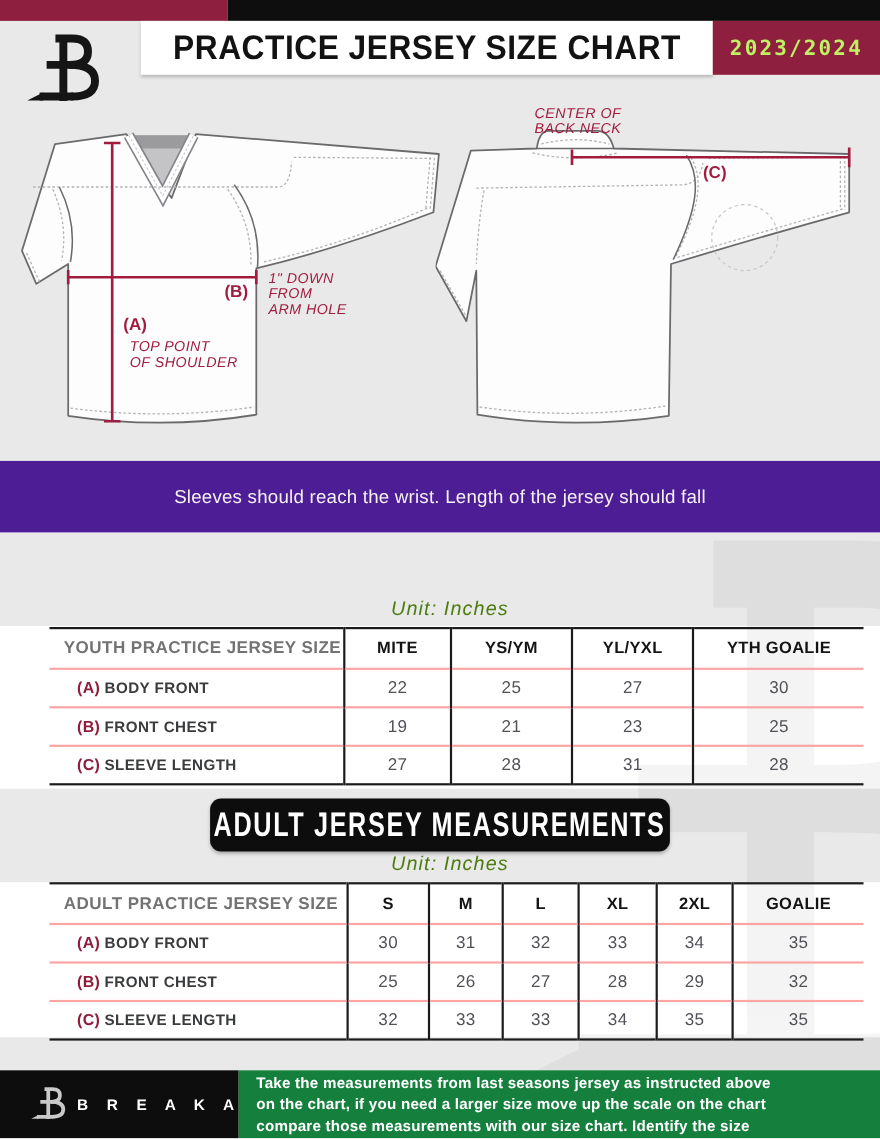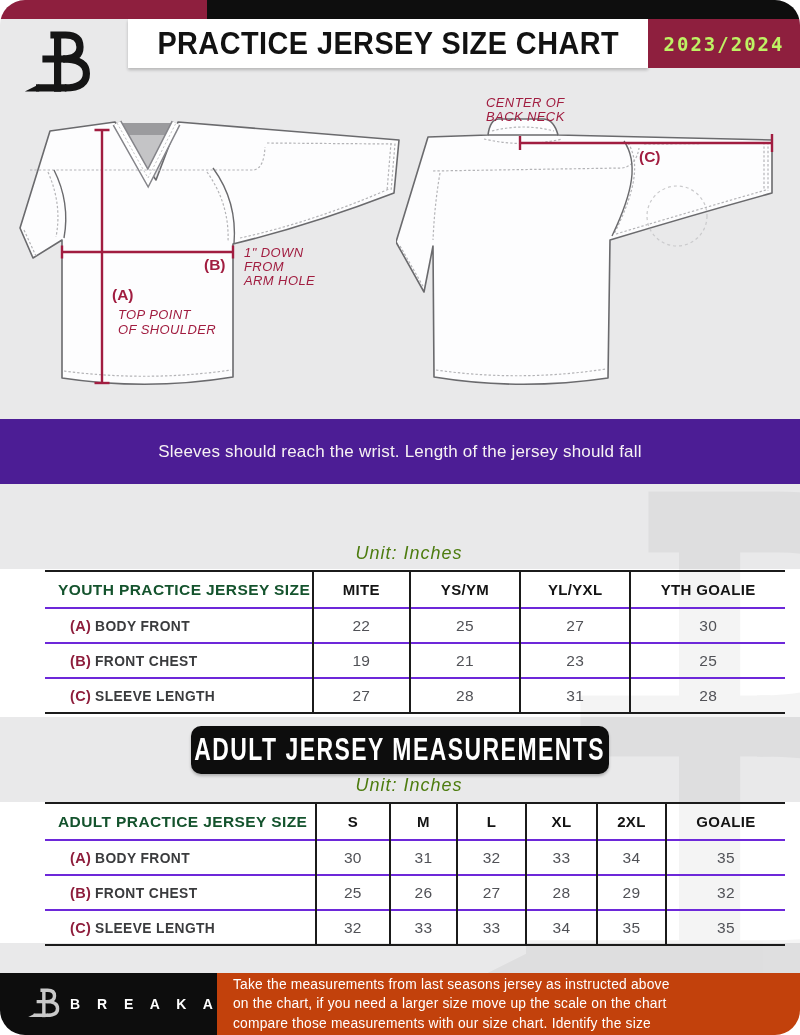--- a/index.html
+++ b/index.html
@@ -1,20 +1,19 @@
 <!DOCTYPE html>
 <html><head>
 <meta charset="utf-8">
 <style>
   html,body{margin:0;padding:0;background:#ffffff;}
   *{box-sizing:border-box;}
   .page{
     position:relative;width:800px;height:1035px;overflow:hidden;background:#ffffff;
     font-family:"Liberation Sans",sans-serif;
-    border-radius:25px;
   }
   
   .top-gray{position:absolute;left:0;top:0;width:800px;height:419px;background:#e9e9ea;}
   .bar-maroon{position:absolute;left:0;top:0;width:207px;height:19px;background:#8e1f3e;}
   .bar-black{position:absolute;left:207px;top:0;width:593px;height:19px;background:#0e0e0e;}
   .title-box{
     position:absolute;left:128px;top:19px;width:520px;height:49px;background:#ffffff;
     display:flex;align-items:center;justify-content:center;
     box-shadow:0 2px 3px rgba(0,0,0,0.22);
   }
@@ -70,39 +69,39 @@
   .unit2{top:775px;}
   
   table.size{
     position:absolute;left:45px;width:740px;border-collapse:collapse;table-layout:fixed;z-index:2;
     border-top:2px solid #1b1b1b;border-bottom:2px solid #1b1b1b;
   }
   .tbl-youth{top:570px;}
   .tbl-adult{top:802px;}
   table.size tr{height:35px;}
   table.size tr.hd{height:37px;}
-  table.size tr + tr{border-top:2px solid #6d28d9;}
+  table.size tr + tr{border-top:2px solid #fca5a5;}
   table.size td{border-left:2px solid #1b1b1b;text-align:center;vertical-align:middle;
     font-size:15.5px;color:#515257;letter-spacing:0.3px;}
   table.size td:first-child{border-left:none;text-align:left;}
-  table.size tr.hd td:first-child{padding-left:13px;font-size:15.5px;color:#14532d;letter-spacing:0.4px;}
+  table.size tr.hd td:first-child{padding-left:13px;font-size:15.5px;color:#737373;letter-spacing:0.4px;}
   table.size tr.hd td{font-weight:bold;color:#141414;font-size:15px;letter-spacing:0.3px;}
   td.rlabel{padding-left:25px;}
   .rk{color:#8e1e3c;font-weight:bold;font-size:14.5px;letter-spacing:0.3px;}
   .rl{color:#3a3b3d;font-weight:bold;font-size:13.8px;letter-spacing:0.4px;padding-left:4px;}
   
   .footer-black{position:absolute;left:0;top:973px;width:217px;height:62px;background:#0d0d0d;z-index:2;}
   .footer-brand{
     position:absolute;left:70px;top:0;height:62px;display:flex;align-items:center;
     color:#ffffff;font-weight:bold;font-size:14px;letter-spacing:6.5px;white-space:nowrap;
   }
   .footer-maroon{
-    position:absolute;left:217px;top:973px;width:583px;height:62px;background:#c2410c;z-index:2;
+    position:absolute;left:217px;top:973px;width:583px;height:62px;background:#15803d;z-index:2;
     display:flex;flex-direction:column;justify-content:center;padding-left:16px;
-    color:#ffffff;font-size:13.8px;line-height:19.5px;letter-spacing:0.2px;
+    color:#ffffff;font-size:13.8px;line-height:19.5px;letter-spacing:0.2px;font-weight:bold;
   }
 </style>
 </head>
 <body>
 
 <div class="page">
 
   <svg width="0" height="0" style="position:absolute" aria-hidden="true">
     <defs>
       <symbol id="blogo" viewBox="0 0 100 92">

